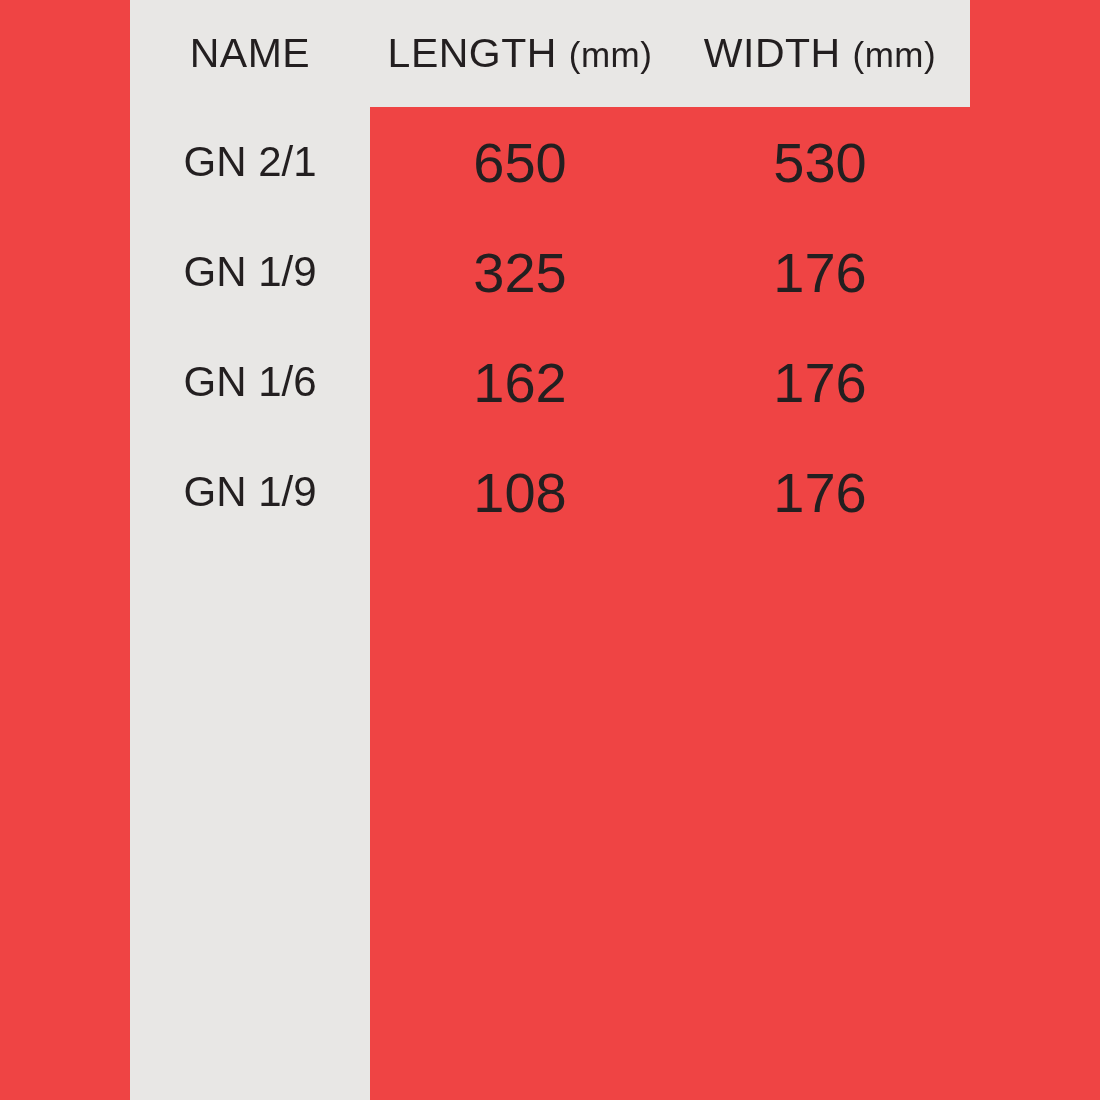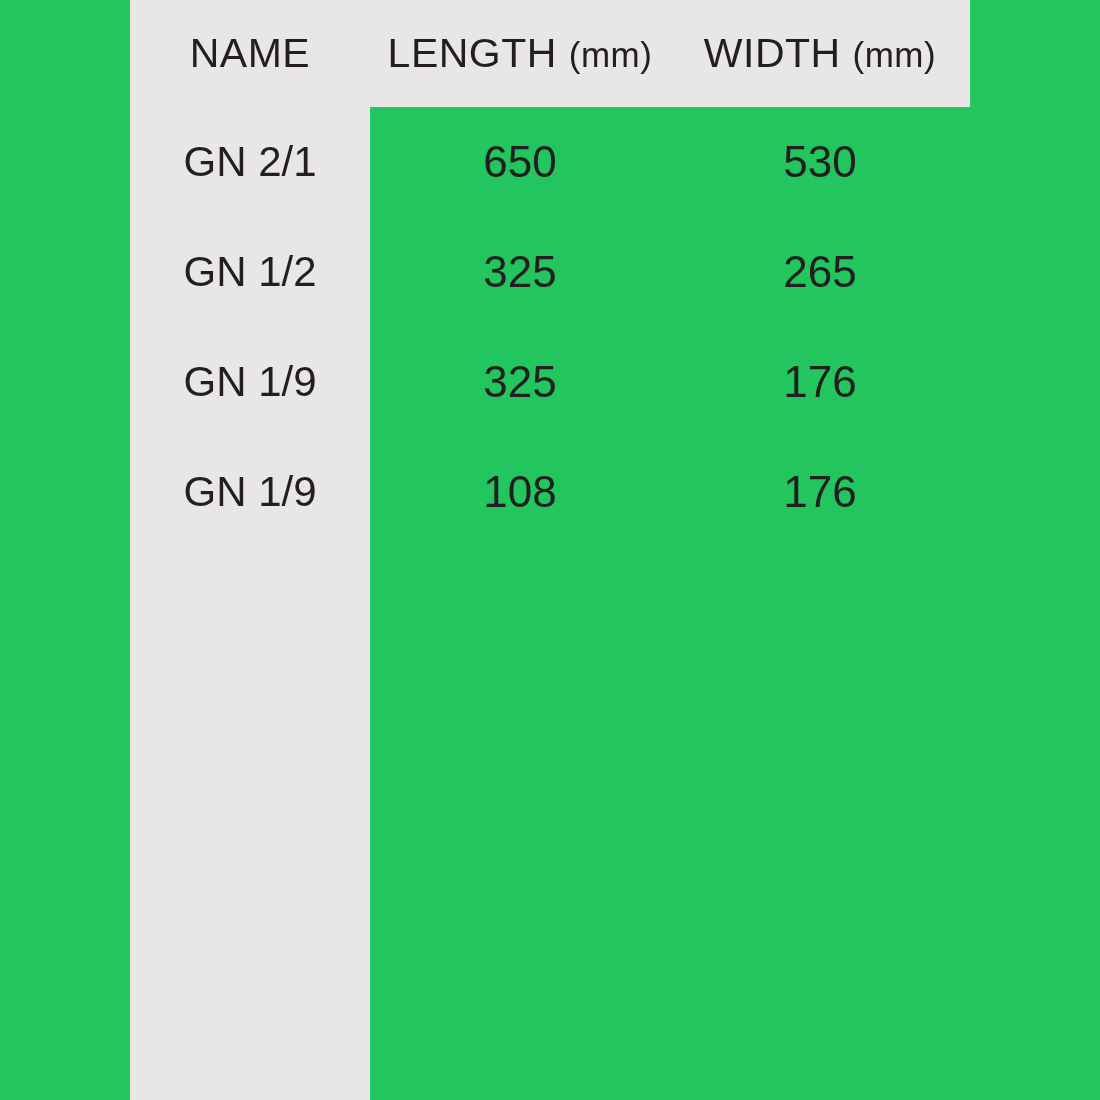--- a/index.html
+++ b/index.html
@@ -11,21 +11,21 @@
     overflow: hidden;
   }
   body {
     font-family: "Liberation Sans", sans-serif;
     color: #231f20;
   }
   .sheet {
     position: relative;
     width: 1100px;
     height: 1100px;
-    background: #22c55e;
+    background: #ef4444;
   }
   
   .col-band {
     position: absolute;
     left: 130px;
     top: 0;
     width: 240px;
     height: 1100px;
     background: #e8e7e5;
   }
@@ -65,21 +65,21 @@
   }
   thead th .unit {
     font-size: 35px;
     margin-top: 8px;
   }
   tbody td {
     height: 110px;
     vertical-align: middle;
     text-align: center;
     padding: 0;
-    font-size: 44px;
+    font-size: 56px;
     font-weight: 400;
     color: #231f20;
   }
   tbody td.name-cell {
     font-size: 42px;
   }
   .spacer { padding: 0; height: 0; }
 </style>
 </head>
 <body>
@@ -108,29 +108,29 @@
     <tbody>
       <tr>
         <td class="spacer"></td>
         <td class="name-cell">GN 2/1</td>
         <td>650</td>
         <td>530</td>
         <td class="spacer"></td>
       </tr>
       <tr>
         <td class="spacer"></td>
-        <td class="name-cell">GN 1/2</td>
+        <td class="name-cell">GN 1/9</td>
         <td>325</td>
-        <td>265</td>
+        <td>176</td>
         <td class="spacer"></td>
       </tr>
       <tr>
         <td class="spacer"></td>
-        <td class="name-cell">GN 1/9</td>
-        <td>325</td>
+        <td class="name-cell">GN 1/6</td>
+        <td>162</td>
         <td>176</td>
         <td class="spacer"></td>
       </tr>
       <tr>
         <td class="spacer"></td>
         <td class="name-cell">GN 1/9</td>
         <td>108</td>
         <td>176</td>
         <td class="spacer"></td>
       </tr>

